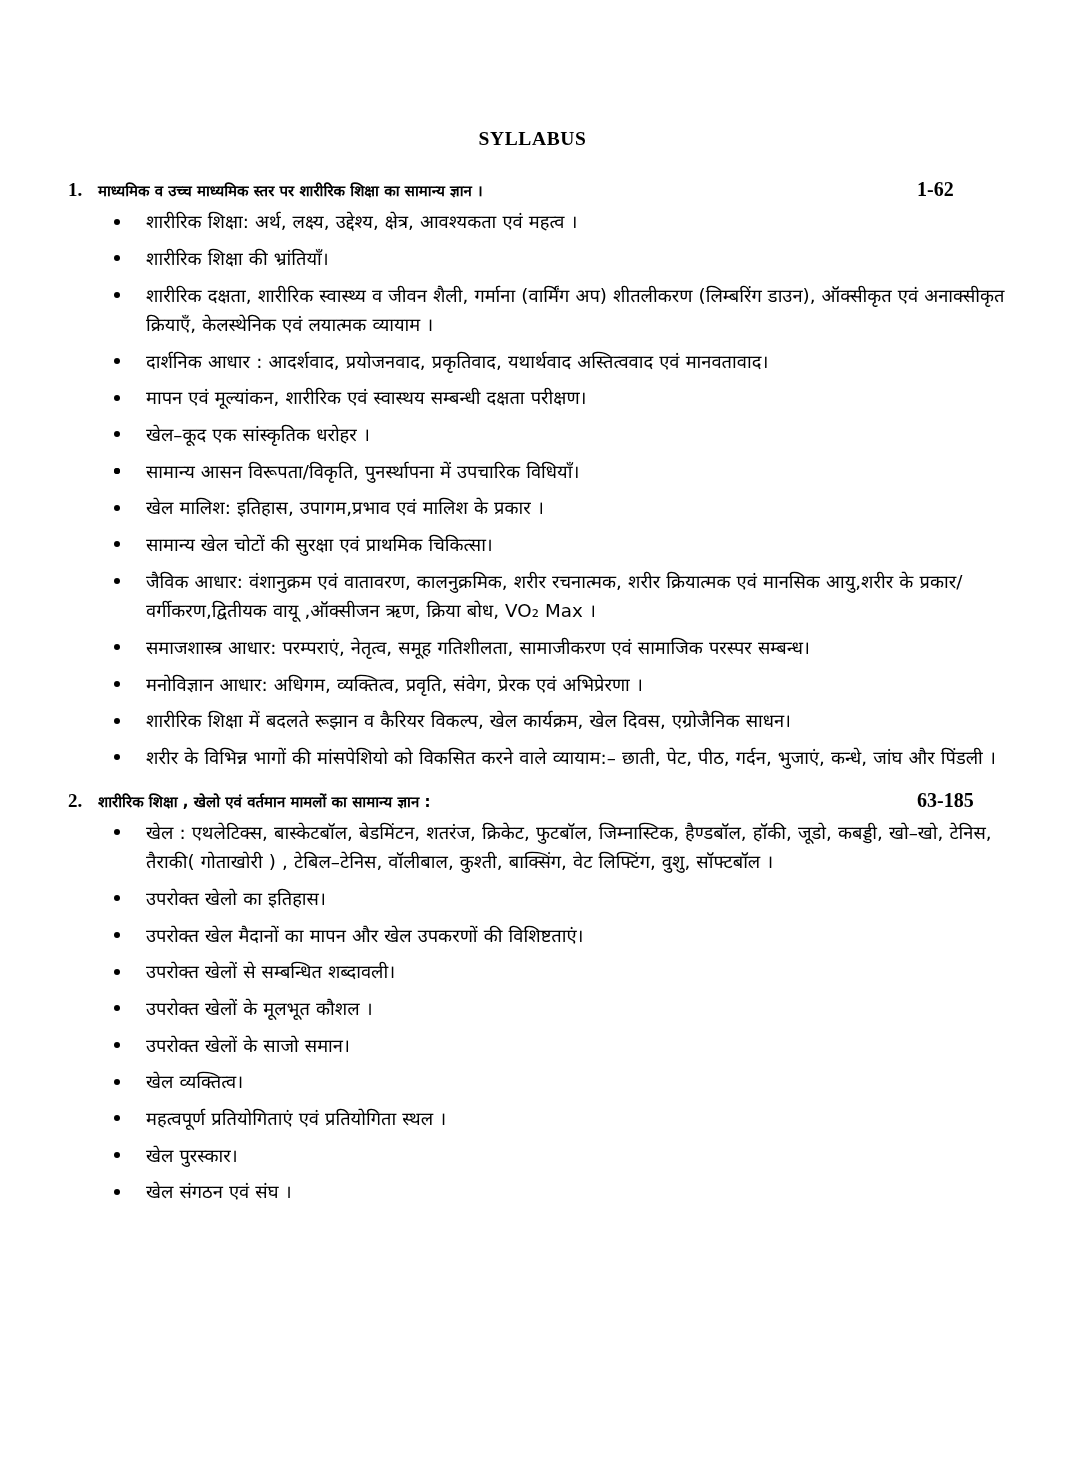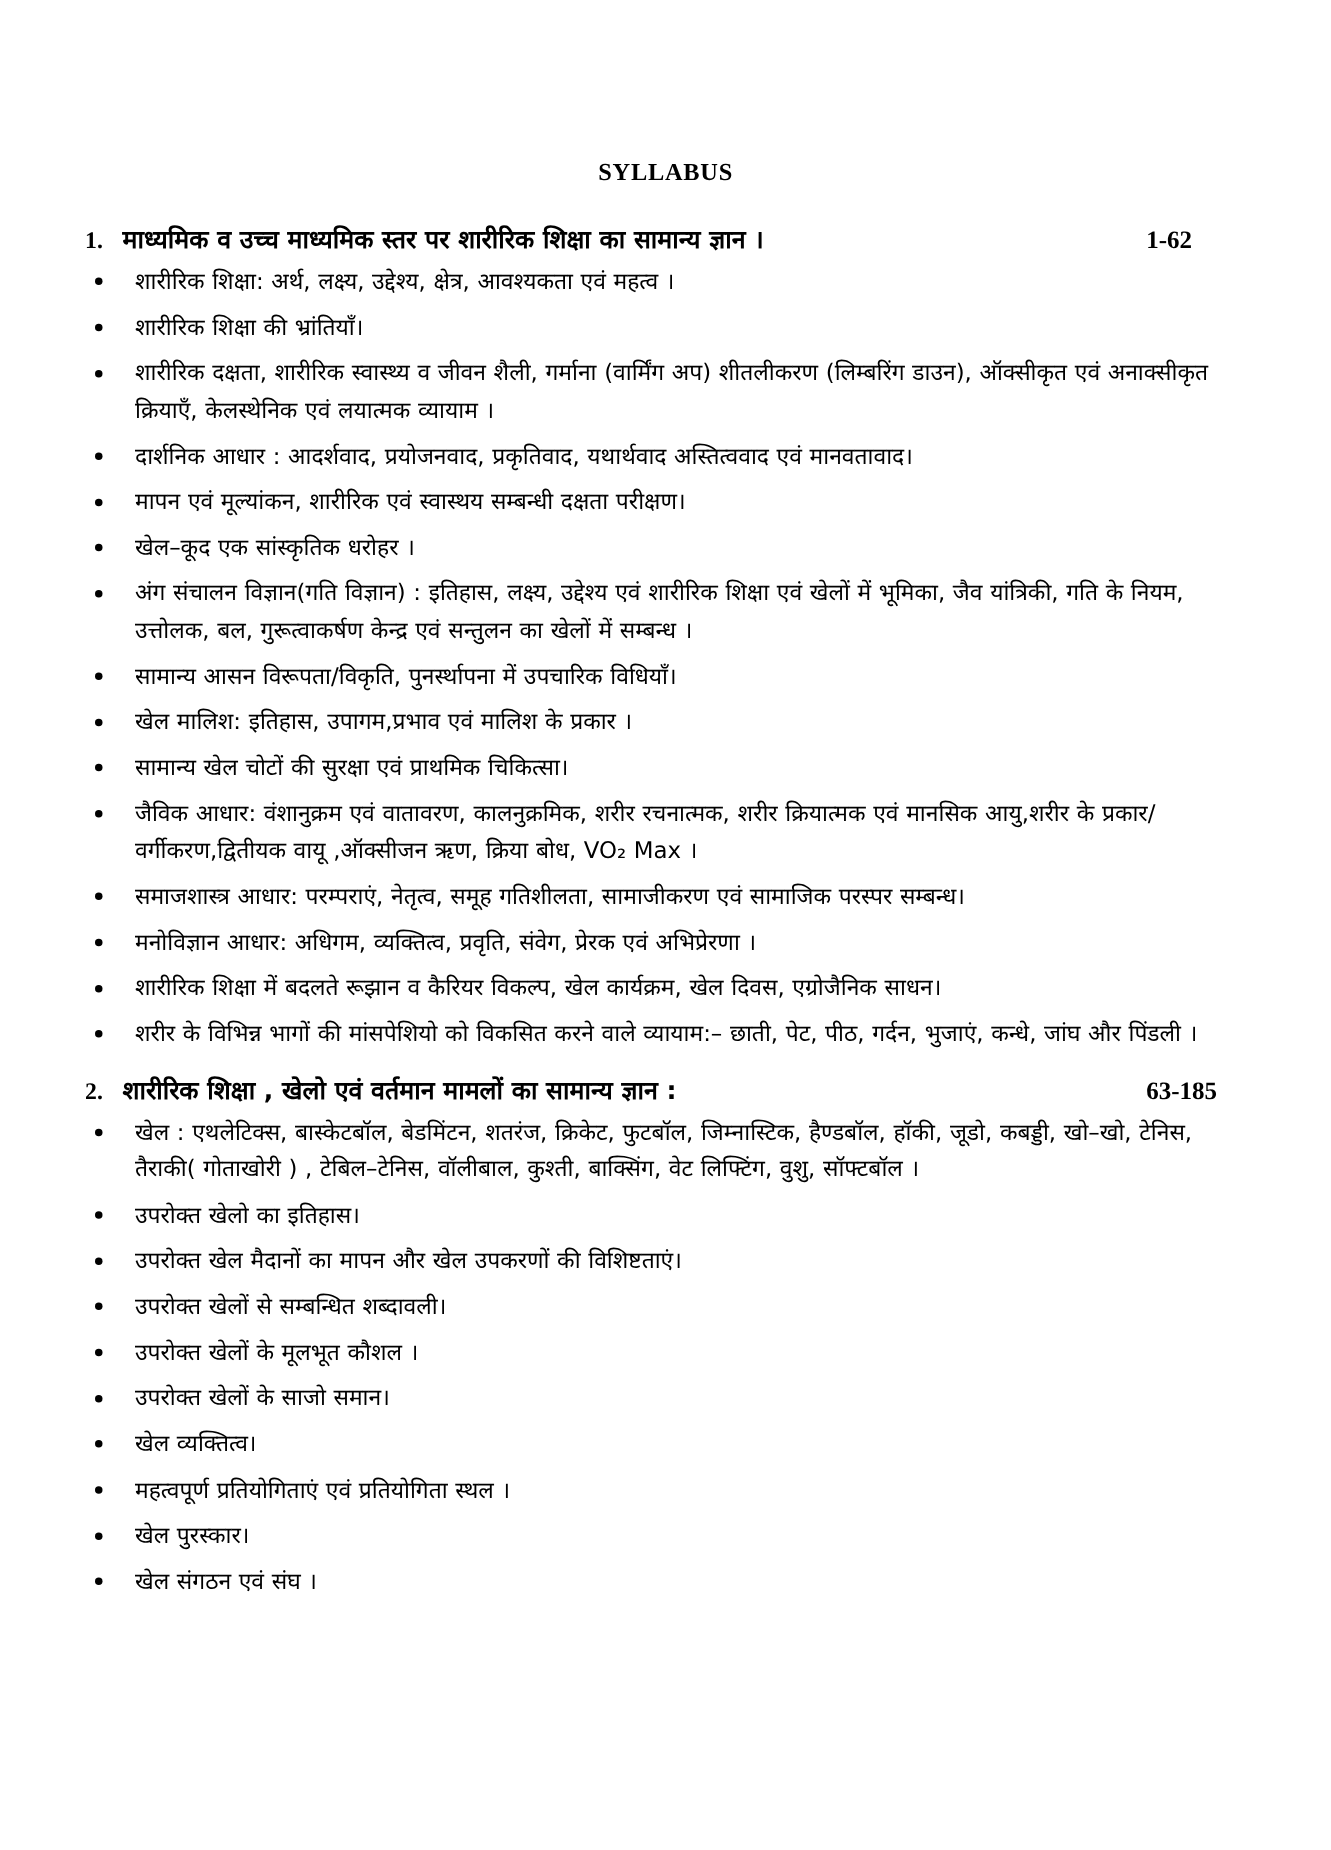--- a/index.html
+++ b/index.html
@@ -51,41 +51,41 @@
   }
   .section-num {
     font-weight: bold;
     font-size: 19px;
     width: 30px;
     flex: 0 0 30px;
     font-family: "Liberation Serif", "DejaVu Serif", serif;
   }
   .section-title {
     font-weight: bold;
-    font-size: 20px;
+    font-size: 15px;
     font-family: "DejaVu Sans", "Liberation Sans", sans-serif;
     line-height: 1.35;
     flex: 1 1 auto;
   }
   .section-pages {
     font-weight: bold;
     font-size: 20px;
     font-family: "Liberation Serif", "DejaVu Serif", serif;
     flex: 0 0 auto;
     white-space: nowrap;
     margin-left: 14px;
     min-width: 92px;
     text-align: left;
   }
 
   
   ul.bullets {
     list-style: none;
     margin: 6px 0 0 0;
-    padding: 0 58px 0 72px;
+    padding: 0 58px 0 110px;
   }
   ul.bullets > li {
     position: relative;
     font-size: 18.3px;
     font-family: "DejaVu Sans", "Liberation Sans", sans-serif;
     line-height: 1.62;
     margin-bottom: 7px;
     padding-left: 36px;
     text-align: left;
     word-spacing: 0.3px;
@@ -117,21 +117,21 @@
       <span class="section-title">माध्यमिक व उच्च माध्यमिक स्तर पर शारीरिक शिक्षा का सामान्य ज्ञान ।</span>
       <span class="section-pages">1-62</span>
     </div>
     <ul class="bullets">
       <li><span class="bullet-dot"></span><span class="li-text">शारीरिक शिक्षा: अर्थ, लक्ष्य, उद्देश्य, क्षेत्र, आवश्यकता एवं महत्व ।</span></li>
       <li><span class="bullet-dot"></span><span class="li-text">शारीरिक शिक्षा की भ्रांतियाँ।</span></li>
       <li><span class="bullet-dot"></span><span class="li-text">शारीरिक दक्षता, शारीरिक स्वास्थ्य व जीवन शैली, गर्माना (वार्मिंग अप) शीतलीकरण (लिम्बरिंग डाउन), ऑक्सीकृत एवं अनाक्सीकृत क्रियाएँ, केलस्थेनिक एवं लयात्मक व्यायाम ।</span></li>
       <li><span class="bullet-dot"></span><span class="li-text">दार्शनिक आधार : आदर्शवाद, प्रयोजनवाद, प्रकृतिवाद, यथार्थवाद अस्तित्ववाद एवं मानवतावाद।</span></li>
       <li><span class="bullet-dot"></span><span class="li-text">मापन एवं मूल्यांकन,  शारीरिक एवं स्वास्थय सम्बन्धी दक्षता परीक्षण।</span></li>
       <li><span class="bullet-dot"></span><span class="li-text">खेल–कूद एक सांस्कृतिक धरोहर ।</span></li>
-      <li><span class="bullet-dot"></span><span class="li-text">अंग संचालन विज्ञान(गति विज्ञान) : इतिहास, लक्ष्य, उद्देश्य एवं शारीरिक शिक्षा एवं खेलों में भूमिका, जैव यांत्रिकी, गति के नियम, उत्तोलक, बल, गुरूत्वाकर्षण केन्द्र एवं सन्तुलन का खेलों में सम्बन्ध ।</span></li>
+      <li><span class="bullet-dot"></span></li>
       <li><span class="bullet-dot"></span><span class="li-text">सामान्य आसन विरूपता/विकृति, पुनर्स्थापना में उपचारिक विधियाँ।</span></li>
       <li><span class="bullet-dot"></span><span class="li-text">खेल मालिश: इतिहास, उपागम,प्रभाव एवं मालिश के प्रकार ।</span></li>
       <li><span class="bullet-dot"></span><span class="li-text">सामान्य खेल चोटों की सुरक्षा एवं प्राथमिक चिकित्सा।</span></li>
       <li><span class="bullet-dot"></span><span class="li-text">जैविक आधार: वंशानुक्रम एवं वातावरण, कालनुक्रमिक, शरीर रचनात्मक, शरीर क्रियात्मक एवं मानसिक आयु,शरीर के प्रकार/वर्गीकरण,द्वितीयक वायू ,ऑक्सीजन ऋण, क्रिया बोध, VO₂ Max ।</span></li>
       <li><span class="bullet-dot"></span><span class="li-text">समाजशास्त्र आधार: परम्पराएं, नेतृत्व, समूह गतिशीलता, सामाजीकरण एवं सामाजिक परस्पर सम्बन्ध।</span></li>
       <li><span class="bullet-dot"></span><span class="li-text">मनोविज्ञान आधार: अधिगम, व्यक्तित्व, प्रवृति, संवेग, प्रेरक एवं अभिप्रेरणा ।</span></li>
       <li><span class="bullet-dot"></span><span class="li-text">शारीरिक शिक्षा में बदलते रूझान व कैरियर विकल्प, खेल कार्यक्रम, खेल दिवस, एग्रोजैनिक साधन।</span></li>
       <li><span class="bullet-dot"></span><span class="li-text">शरीर के विभिन्न भागों की मांसपेशियो को विकसित करने वाले व्यायाम:– छाती, पेट, पीठ, गर्दन, भुजाएं, कन्धे, जांघ और पिंडली ।</span></li>
     </ul>
   </div>

